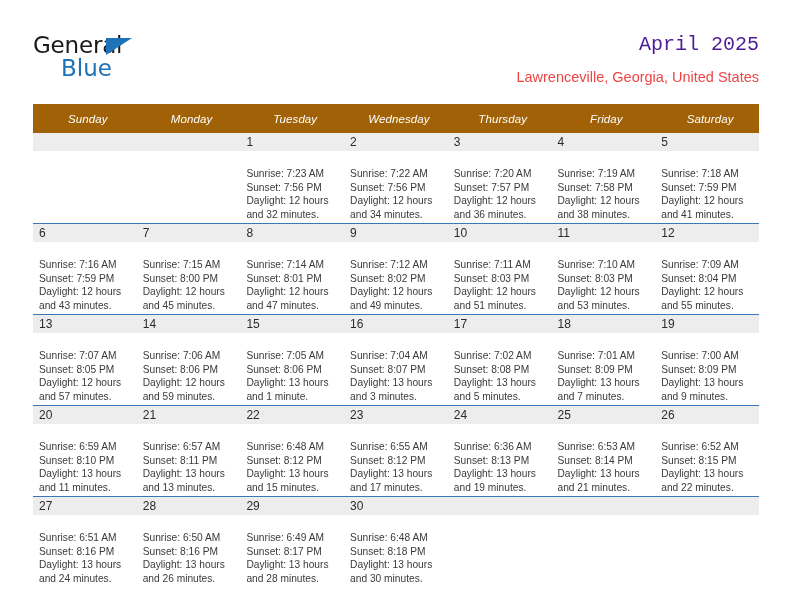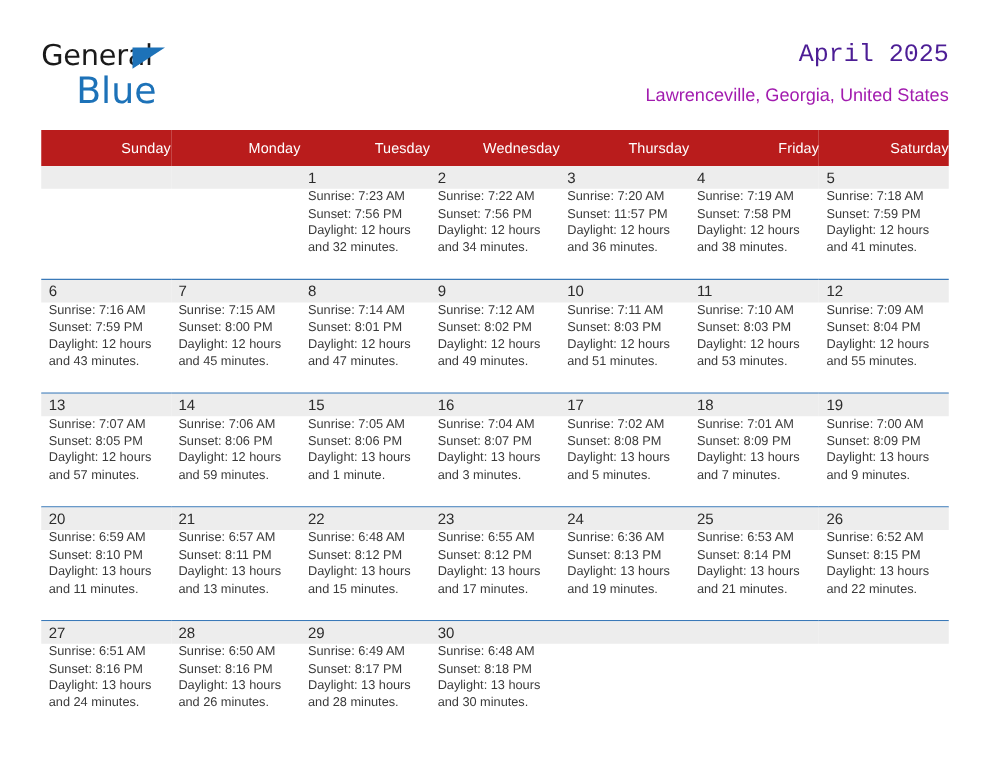--- a/index.html
+++ b/index.html
@@ -51,66 +51,67 @@
     top: 6px;
     width: 0;
     height: 0;
     border-left: 26px solid #1d72b8;
     border-bottom: 17px solid transparent;
   }
   .brand-blue {
     position: absolute;
     left: 28px;
     top: 23px;
-    font-size: 29px;
+    font-size: 23px;
     color: #1d72b8;
     font-family: "DejaVu Sans", sans-serif;
   }
   .title-block {
     position: absolute;
     right: 0;
     top: 0;
     text-align: right;
   }
   .cal-title {
     font-size: 20px;
     color: #4c1d95;
     line-height: 34px;
     white-space: nowrap;
     font-family: Liberation Mono, monospace;
   }
   .cal-subtitle {
     font-size: 14.5px;
-    color: #a21caf;
+    color: #ef4444;
     line-height: 22px;
     margin-top: 4px;
     white-space: nowrap;
   }
 
   
   .calendar {
     position: absolute;
     left: 33px;
     top: 104px;
     width: 726px;
     border-collapse: collapse;
     table-layout: fixed;
   }
   .calendar col { width: 103.71px; }
 
   .calendar thead th {
-    background: #b91c1c;
+    background: #a16207;
     color: #ffffff;
     font-size: 11.5px;
     font-weight: normal;
-    text-align: right;
+    text-align: center;
     padding: 5px 0 5px 6px;
     height: 19px;
     vertical-align: middle;
     letter-spacing: 0.1px;
+    font-style: italic;
   }
 
   .calendar tbody tr.week-row > td {
     border-top: 1.6px solid #3a79b8;
     padding: 0;
     vertical-align: top;
     height: 90px;
     background: #ffffff;
   }
   .calendar tbody tr.week-row:first-child > td {
@@ -126,21 +127,21 @@
     height: 18px;
     line-height: 18px;
     padding-left: 6px;
     font-size: 12px;
     color: #2b2b2b;
   }
   .daycell.empty .daynum-band {
     background: #ededed;
   }
   .dayinfo {
-    padding: 0 7px 0 6px;
+    padding: 16px 7px 0 6px;
     font-size: 10.2px;
     line-height: 13.6px;
     color: #3a3a3a;
   }
   .dayinfo div { white-space: nowrap; }
   .dayinfo div.wrap { white-space: normal; }
 </style>
 </head>
 <body>
 
@@ -212,21 +213,21 @@
                 <div>Sunset: 7:56 PM</div>
                 <div class="wrap">Daylight: 12 hours and 34 minutes.</div>
               </div>
             </div>
           </td>
           <td>
             <div class="daycell">
               <div class="daynum-band">3</div>
               <div class="dayinfo">
                 <div>Sunrise: 7:20 AM</div>
-                <div>Sunset: 11:57 PM</div>
+                <div>Sunset: 7:57 PM</div>
                 <div class="wrap">Daylight: 12 hours and 36 minutes.</div>
               </div>
             </div>
           </td>
           <td>
             <div class="daycell">
               <div class="daynum-band">4</div>
               <div class="dayinfo">
                 <div>Sunrise: 7:19 AM</div>
                 <div>Sunset: 7:58 PM</div>

